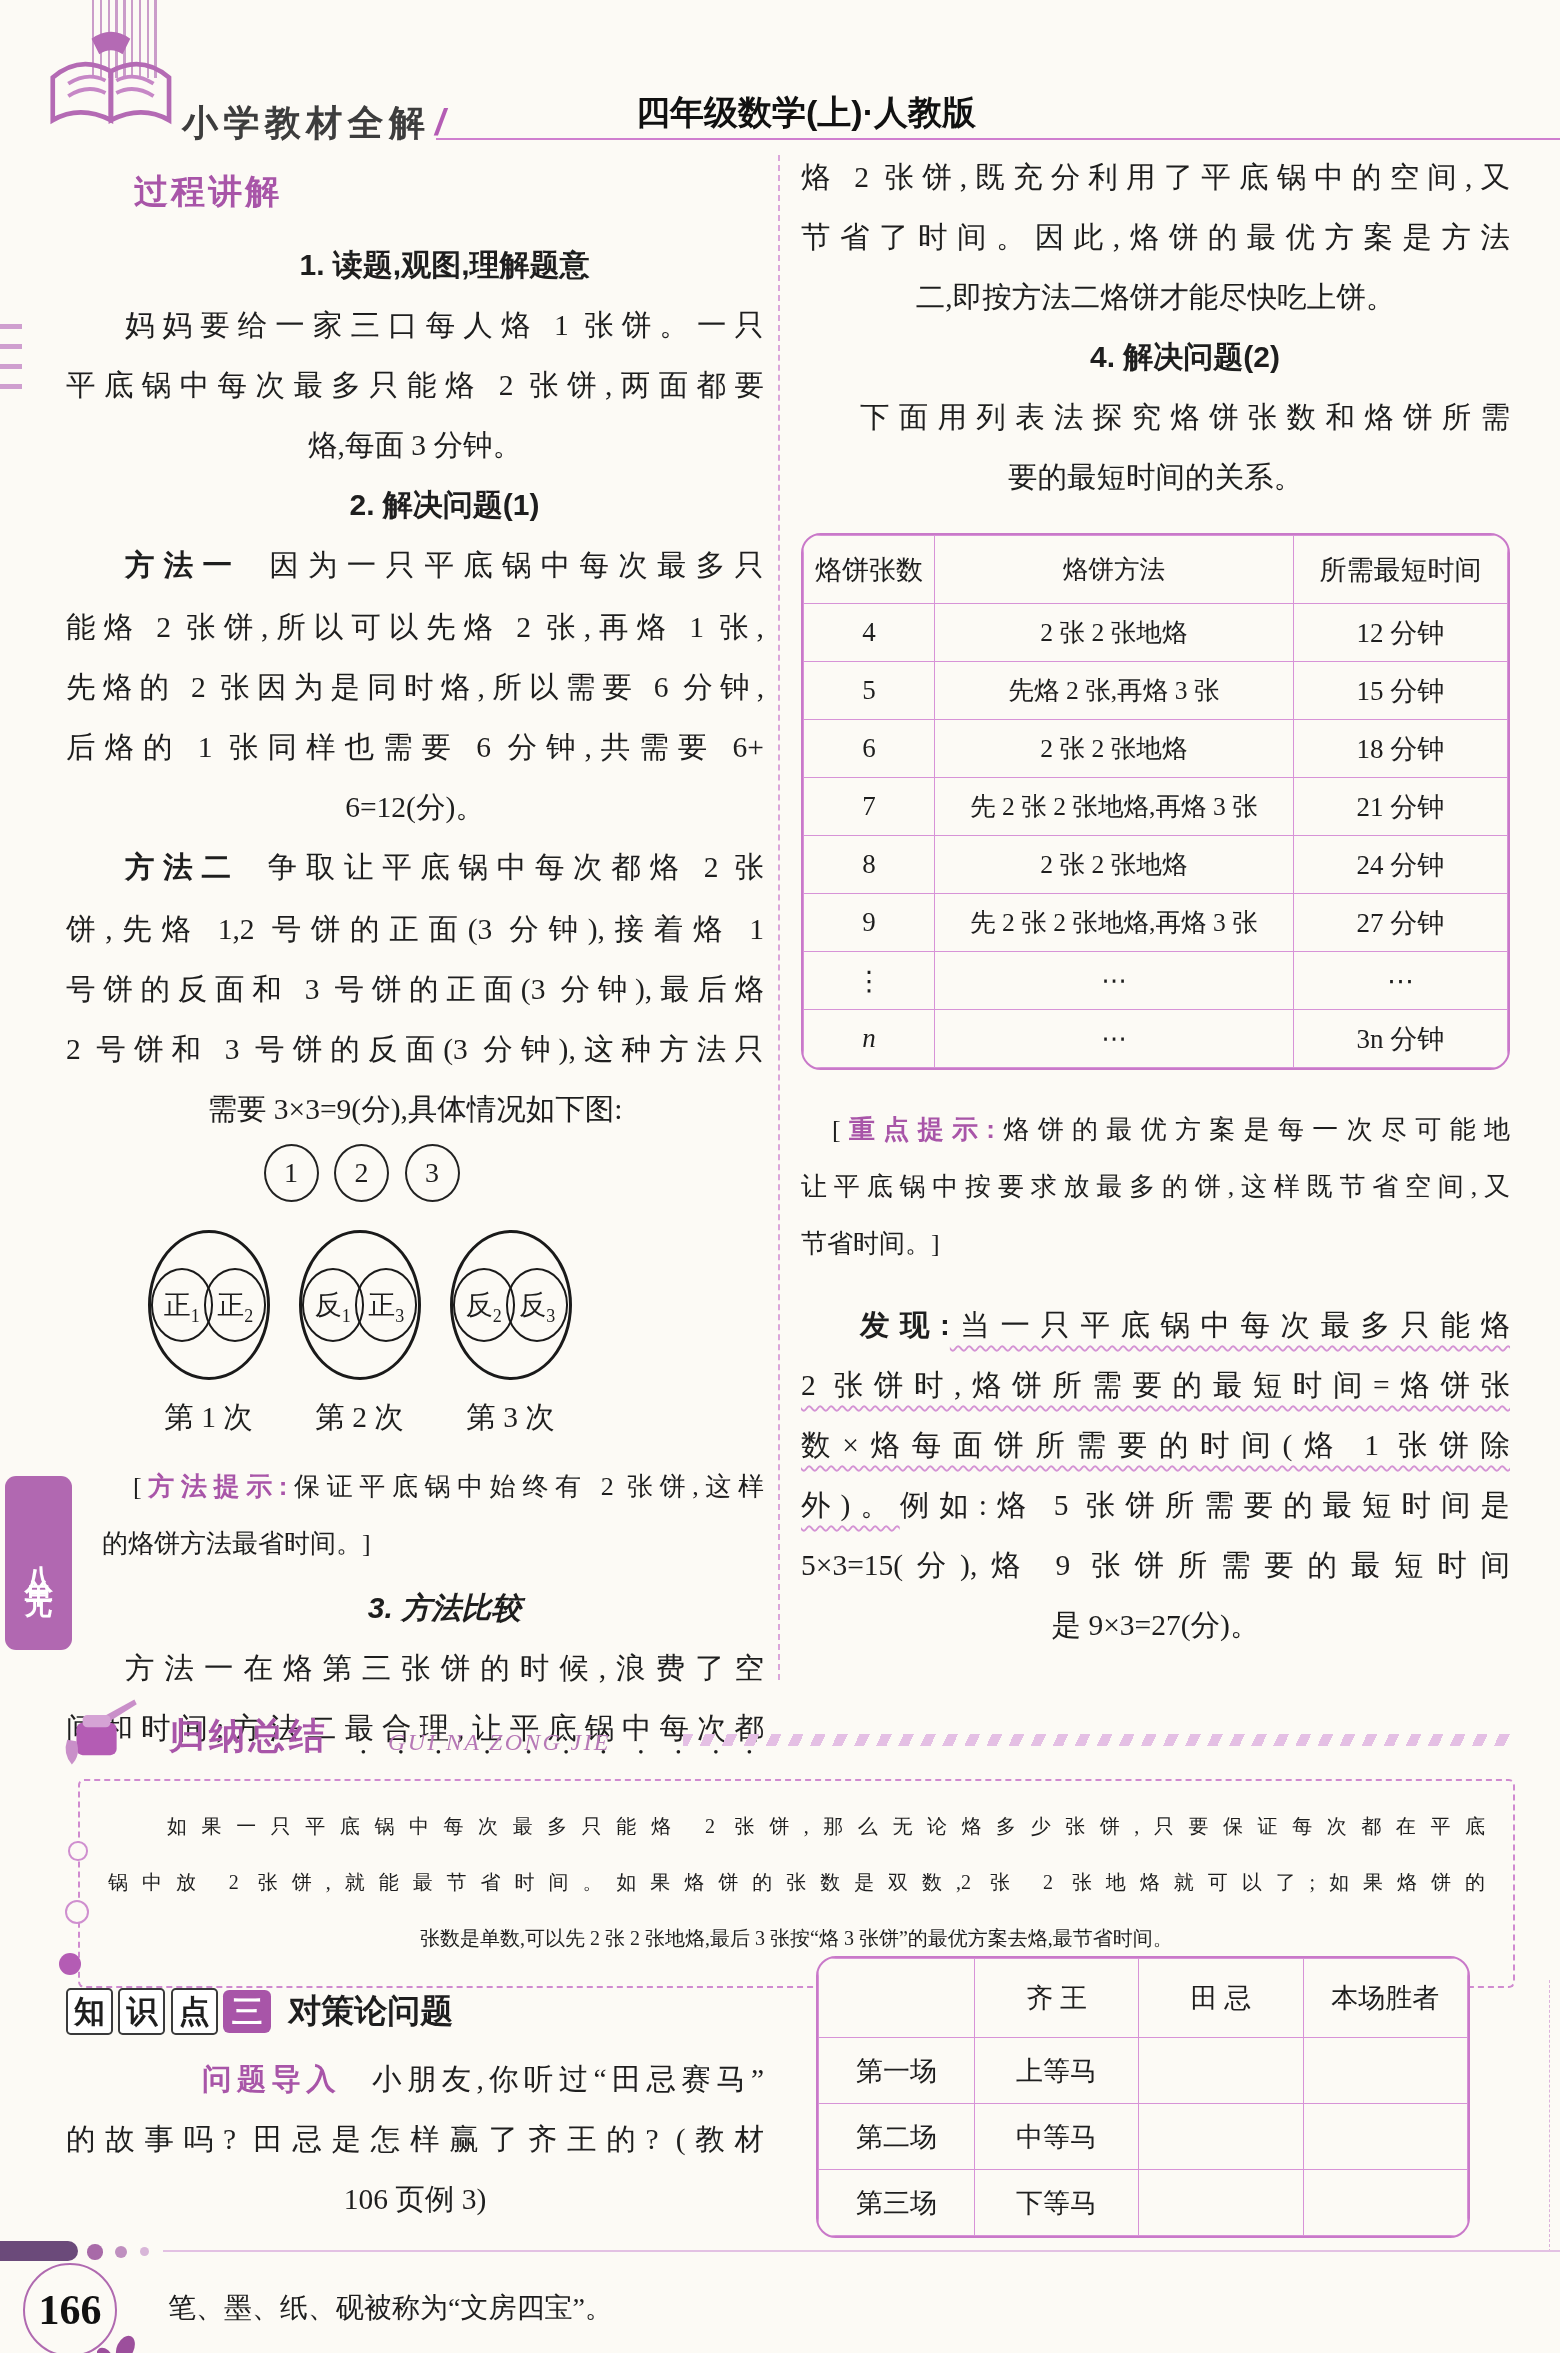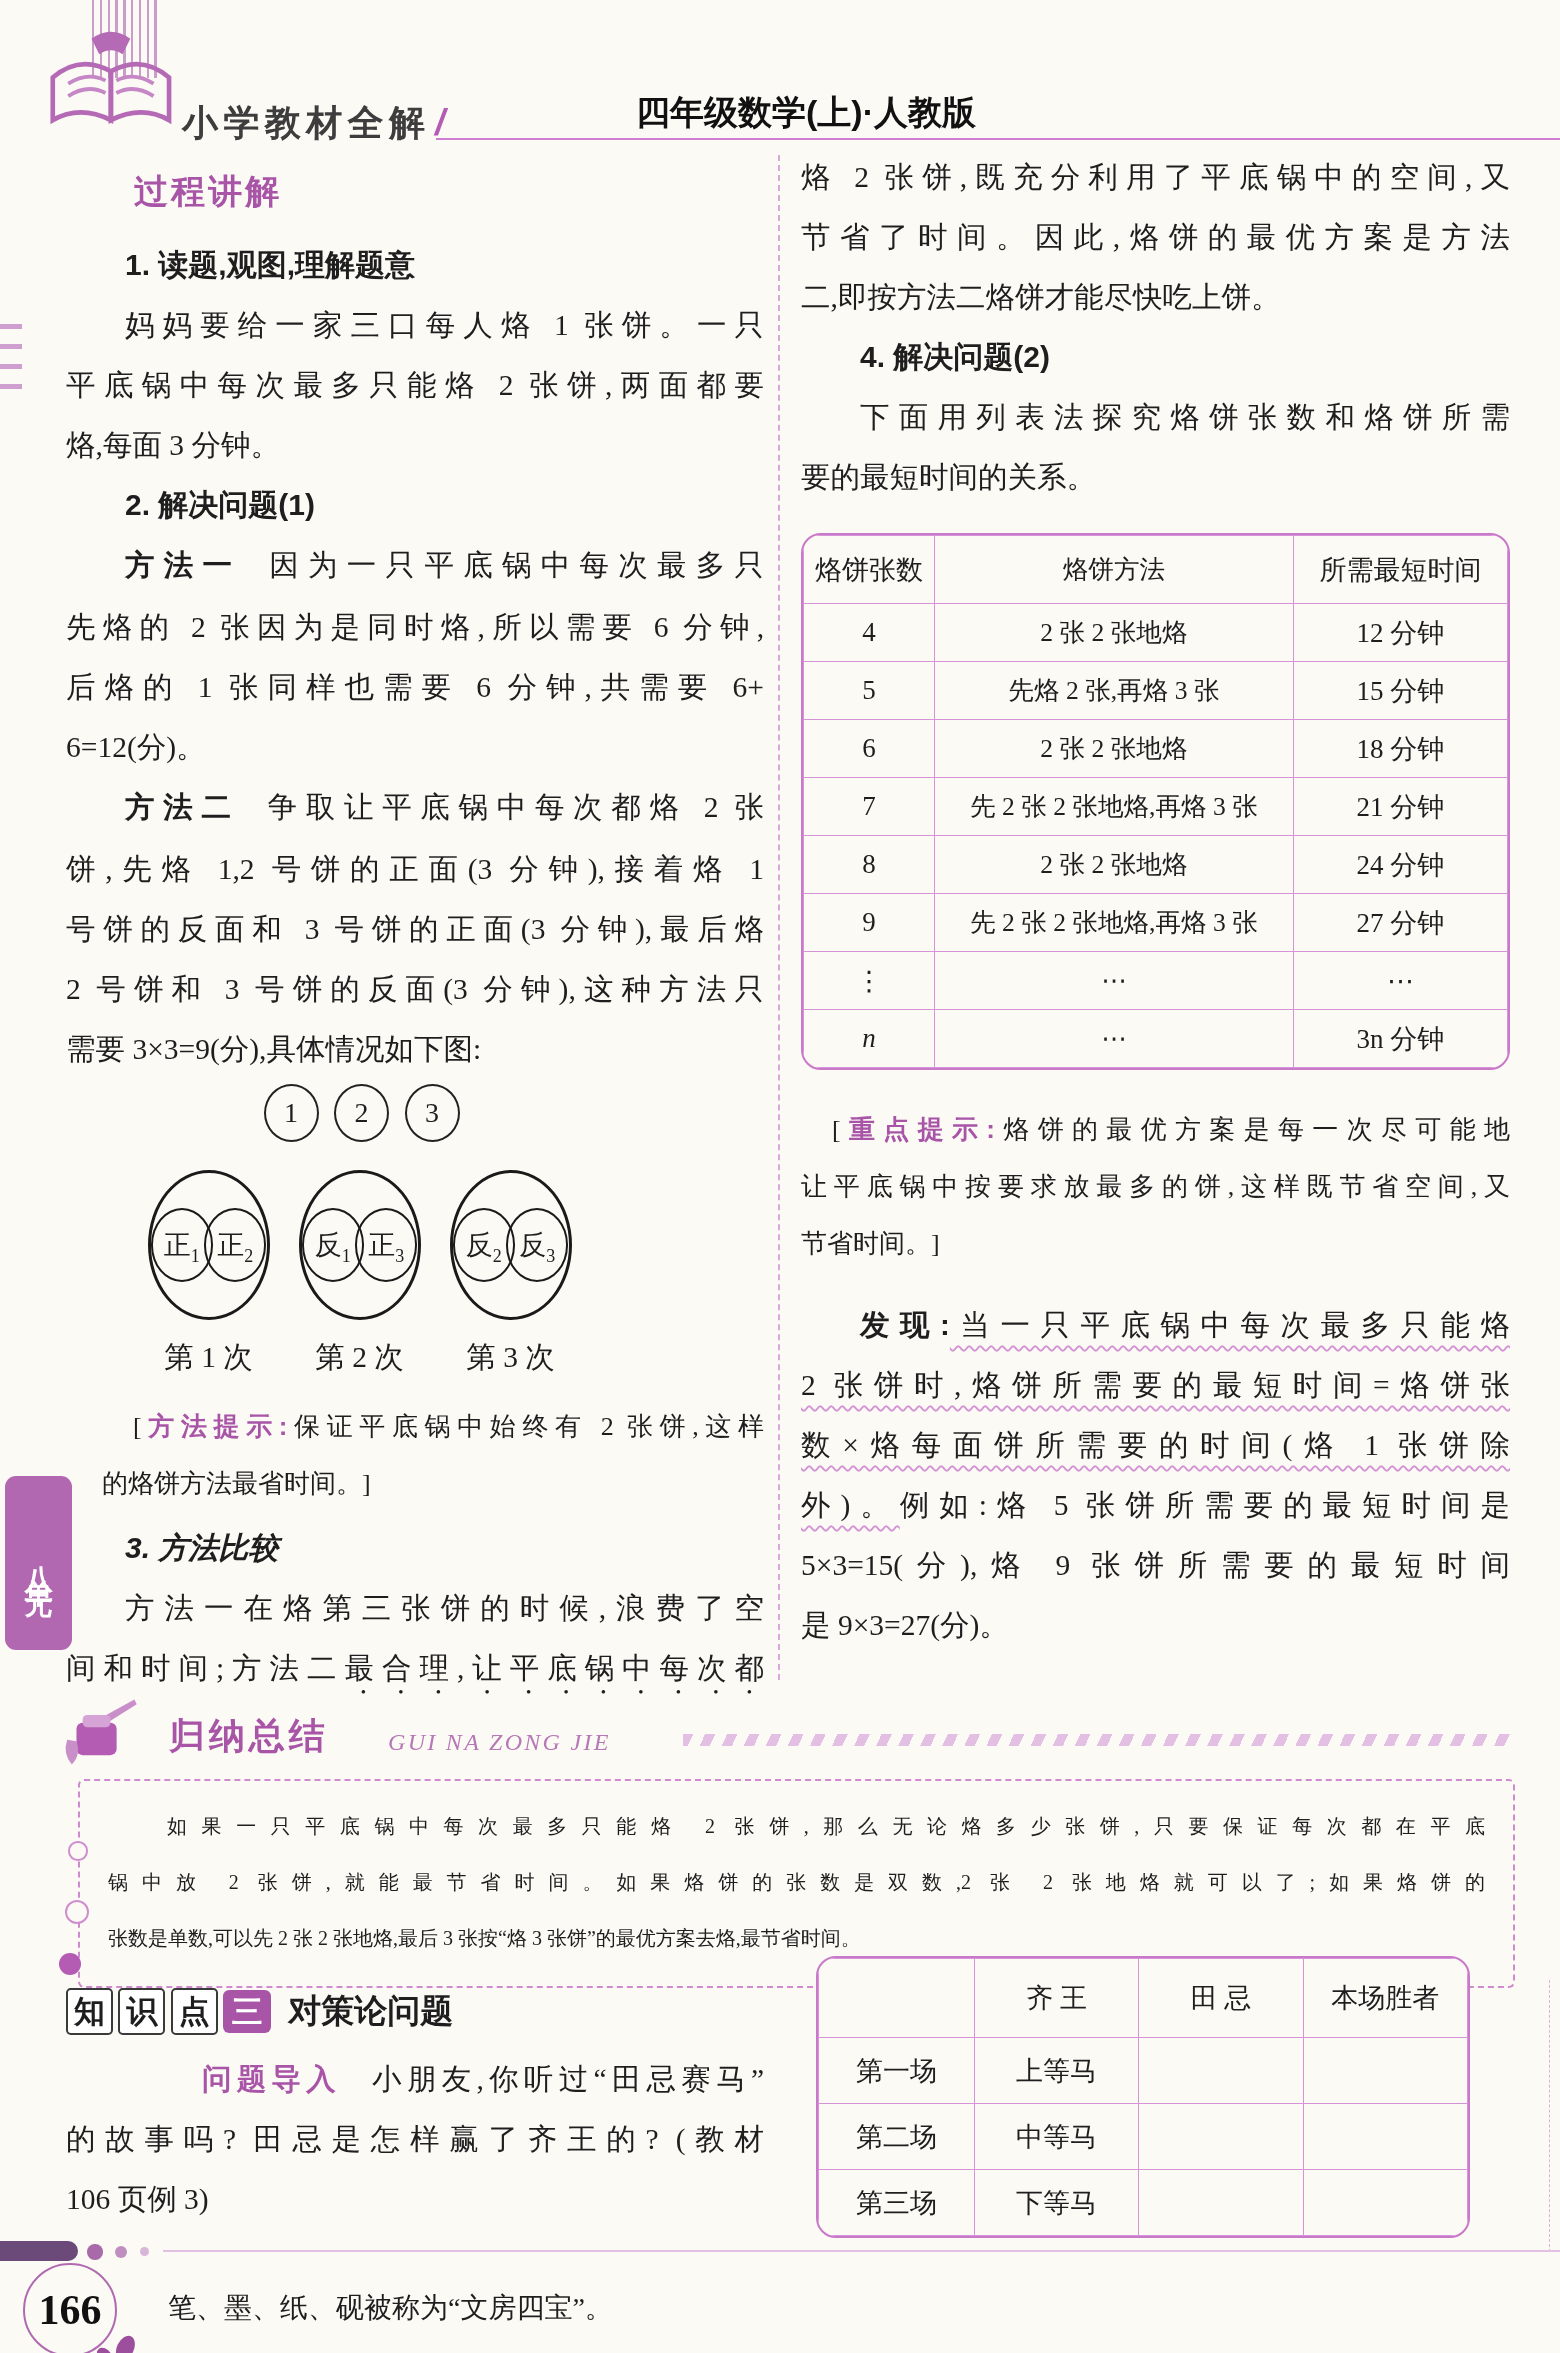--- a/index.html
+++ b/index.html
@@ -14,21 +14,21 @@
     font-weight:700;font-size:36px;color:#3d3d3d;letter-spacing:5.4px;}
   .logo-slash{color:#b45cb4;font-style:italic;font-weight:700;margin-left:4.7px;}
   .header-line{position:absolute;left:436px;top:138px;width:1124px;height:2.3px;background:#cf7fcf;}
   .edition{position:absolute;left:636px;top:90px;font-family:"Liberation Sans",sans-serif;
     font-weight:700;font-size:34px;color:#111;}
 
   
   .divider{position:absolute;left:778px;top:155px;height:1525px;border-left:2.3px dashed #dba6db;}
   .col-left{position:absolute;left:66px;top:169px;width:698px;}
   .col-right{position:absolute;left:801px;top:147px;width:709px;}
-  .ln{font-size:29.5px;line-height:60px;white-space:nowrap;}
+  .ln{font-size:29.5px;line-height:60px;white-space:nowrap;text-align:center;}
   .jl{text-align:justify;text-align-last:justify;white-space:normal;}
   .ind{text-indent:59px;}
   .h2{font-family:"Liberation Sans",sans-serif;font-weight:700;font-size:30px;}
   .hei{font-family:"Liberation Sans",sans-serif;font-weight:700;}
   .purple{color:#a855a8;}
   .sec-title{font-family:"Liberation Sans",sans-serif;font-weight:700;font-size:34px;
     color:#a855a8;letter-spacing:3.1px;margin:0 0 20px 68px;}
   .mlabel{font-family:Liberation Mono, monospace;font-weight:700;margin-right:28px;}
   .emph{-webkit-text-emphasis:filled dot #1e1e1e;text-emphasis:filled dot #1e1e1e;
     -webkit-text-emphasis-position:under right;text-emphasis-position:under right;}
@@ -134,20 +134,21 @@
   <div class="edge-dash-r"></div>
 
   <div class="col-left">
     <div class="sec-title">过程讲解</div>
     <div class="ln h2 ind">1. 读题,观图,理解题意</div>
     <div class="ln jl ind">妈妈要给一家三口每人烙 1 张饼。一只</div>
     <div class="ln jl">平底锅中每次最多只能烙 2 张饼,两面都要</div>
     <div class="ln">烙,每面 3 分钟。</div>
     <div class="ln h2 ind">2. 解决问题(1)</div>
     <div class="ln jl ind"><span class="mlabel">方法一</span><span>因为一只平底锅中每次最多只</span></div>
+    <div class="ln jl">能烙 2 张饼,所以可以先烙 2 张,再烙 1 张,</div>
     <div class="ln jl">先烙的 2 张因为是同时烙,所以需要 6 分钟,</div>
     <div class="ln jl">后烙的 1 张同样也需要 6 分钟,共需要 6+</div>
     <div class="ln">6=12(分)。</div>
     <div class="ln jl ind"><span class="mlabel">方法二</span><span>争取让平底锅中每次都烙 2 张</span></div>
     <div class="ln jl">饼,先烙 1,2 号饼的正面(3 分钟),接着烙 1</div>
     <div class="ln jl">号饼的反面和 3 号饼的正面(3 分钟),最后烙</div>
     <div class="ln jl">2 号饼和 3 号饼的反面(3 分钟),这种方法只</div>
     <div class="ln">需要 3×3=9(分),具体情况如下图:</div>
 
     <div class="diagram">

